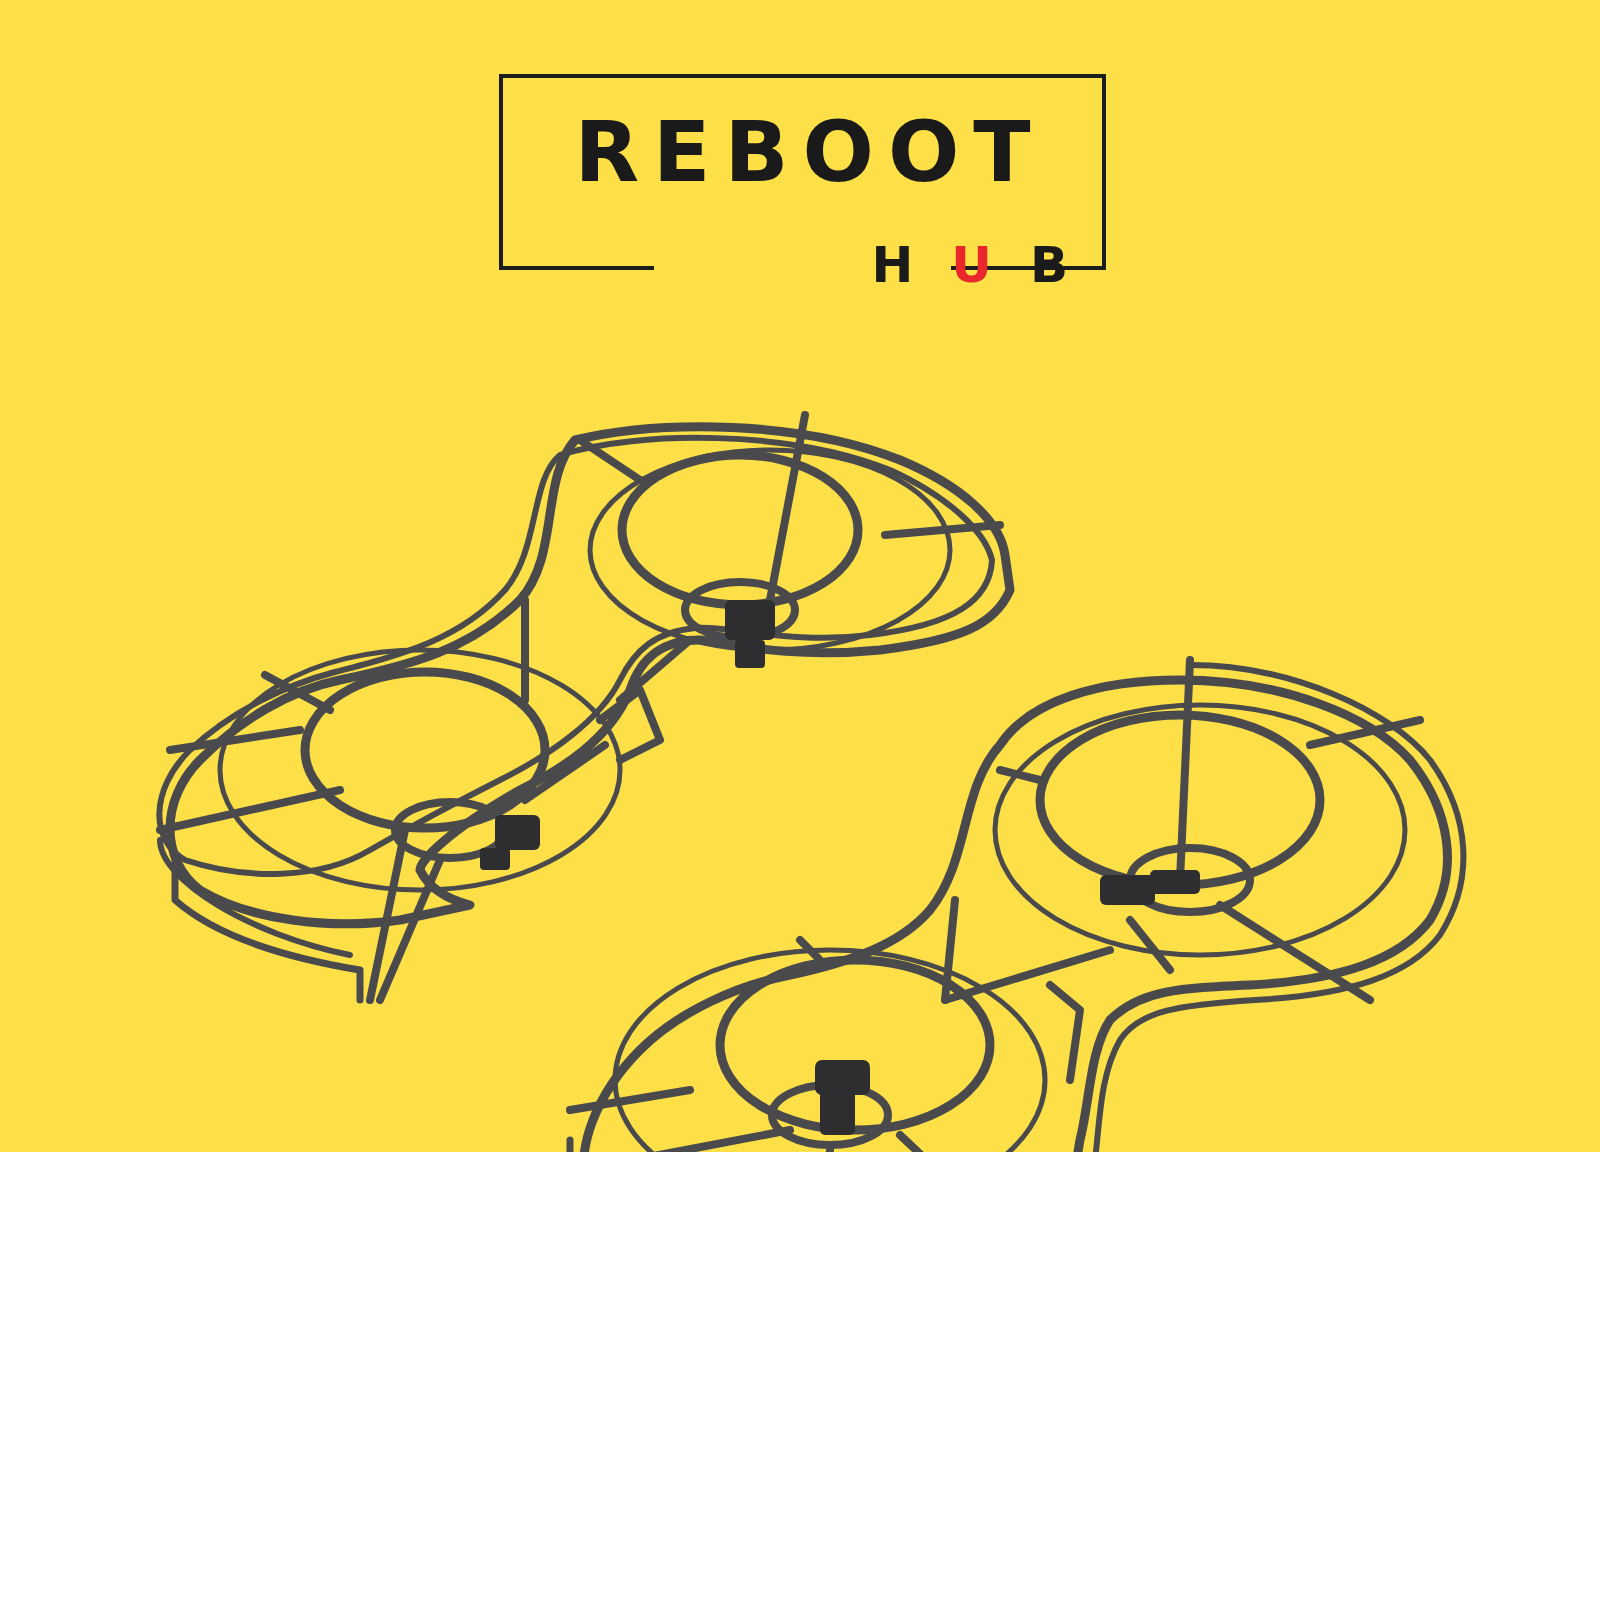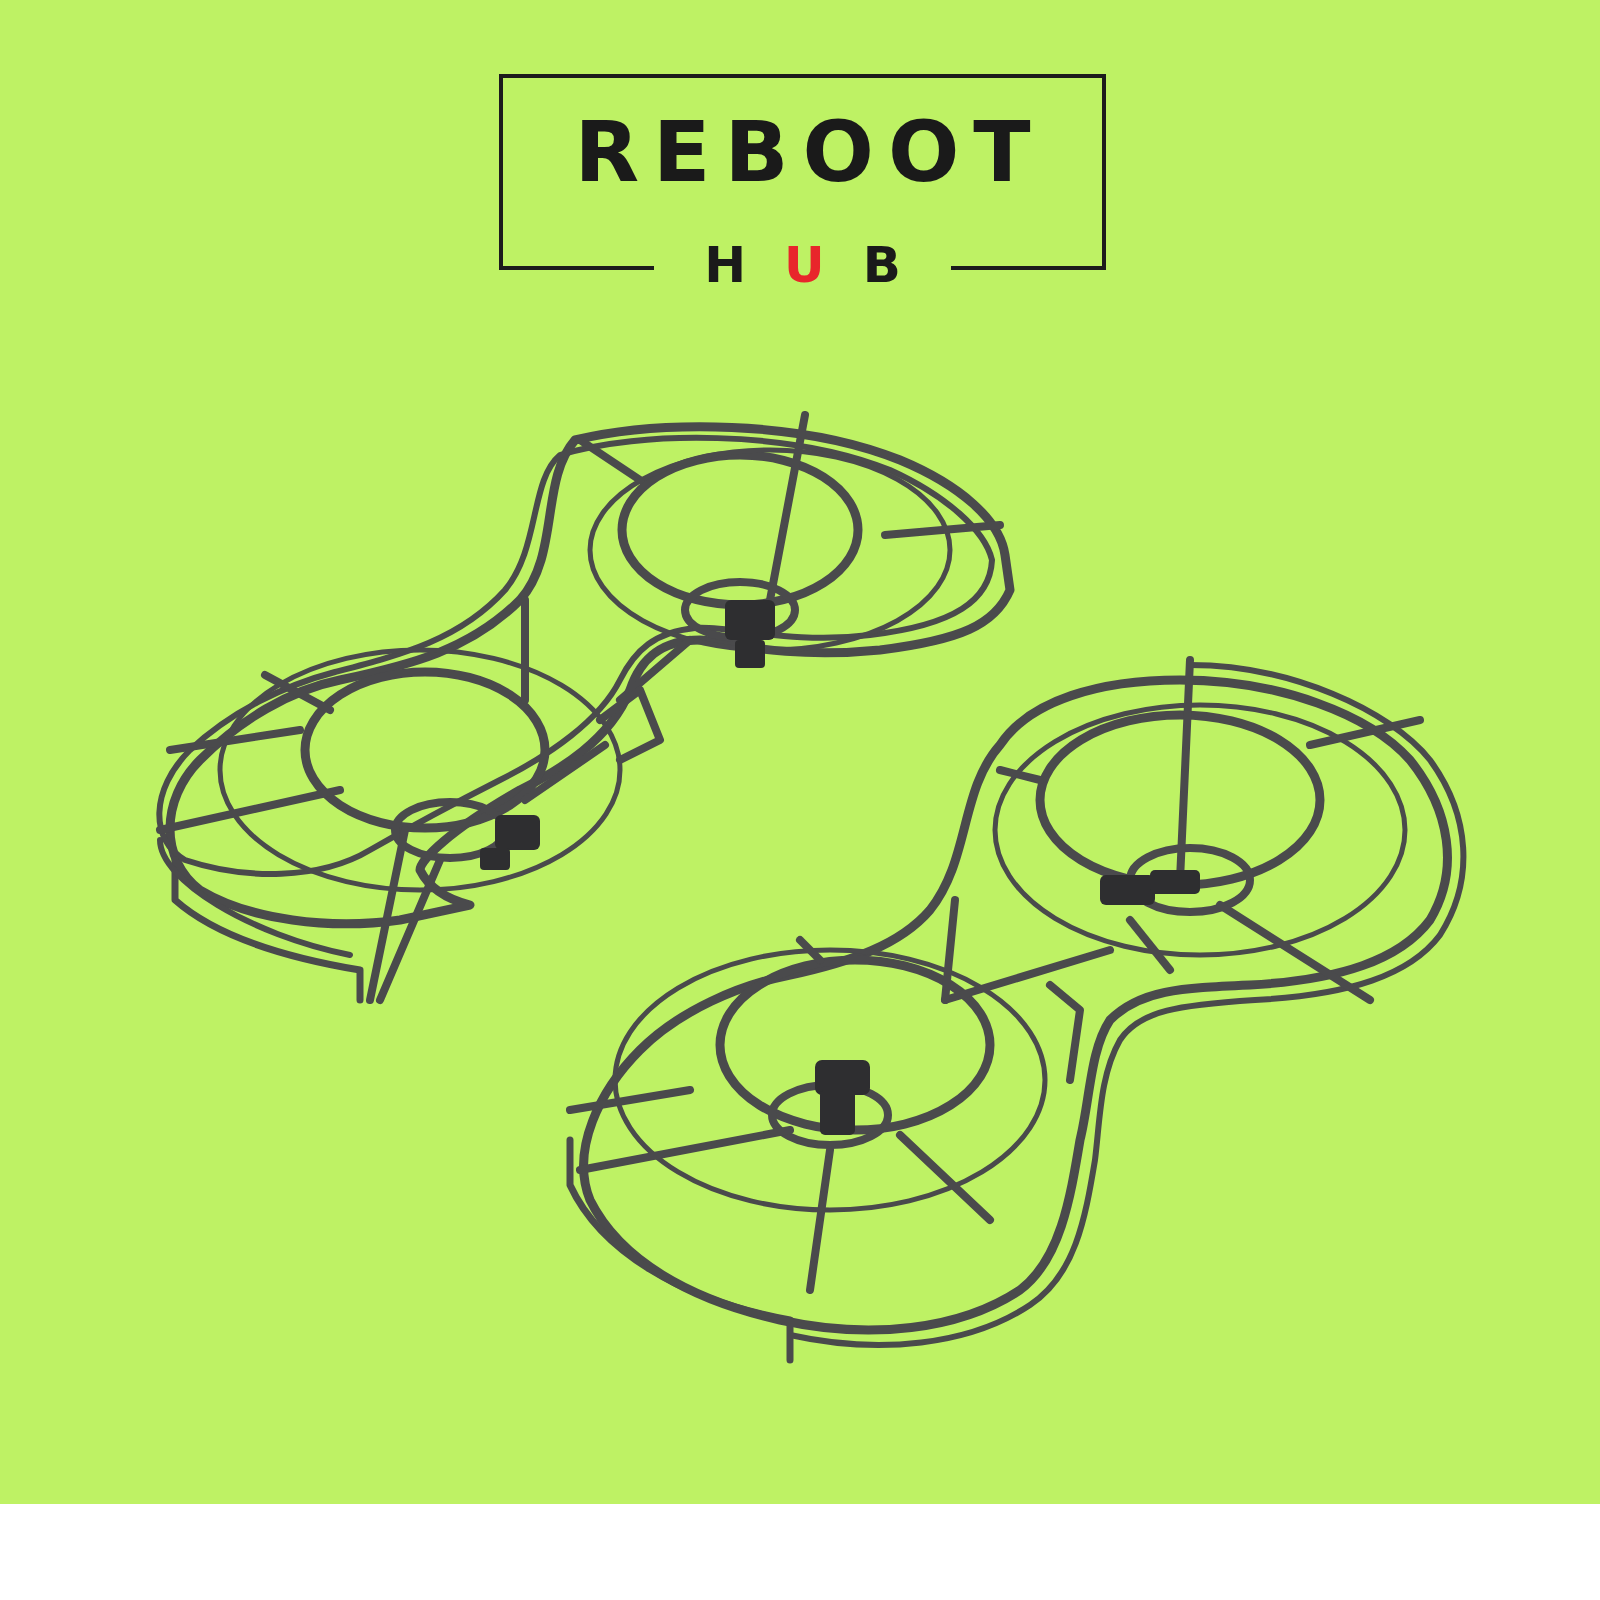--- a/index.html
+++ b/index.html
@@ -3,22 +3,22 @@
   <meta charset="utf-8">
   <style>
     html, body {
       margin: 0;
       padding: 0;
       background: #ffffff;
     }
     .canvas {
       position: relative;
       width: 1600px;
-      height: 1504px;
-      background: #bef264;
+      height: 1152px;
+      background: #fde047;
       overflow: hidden;
     }
     
     .logo {
       position: absolute;
       left: 499px;
       top: 74px;
       width: 607px;
       height: 196px;
     }
@@ -70,21 +70,21 @@
       letter-spacing: 14px;
       color: #1a1a1a;
       padding-left: 14px;
       box-sizing: border-box;
     }
     .logo-sub {
       position: absolute;
       left: 0;
       top: 166px;
       width: 607px;
-      text-align: center;
+      text-align: right;
       font-family: "DejaVu Sans", sans-serif;
       font-weight: bold;
       font-size: 50px;
       line-height: 50px;
       letter-spacing: 38px;
       padding-left: 38px;
       box-sizing: border-box;
       color: #1a1a1a;
     }
     .logo-sub .accent {

